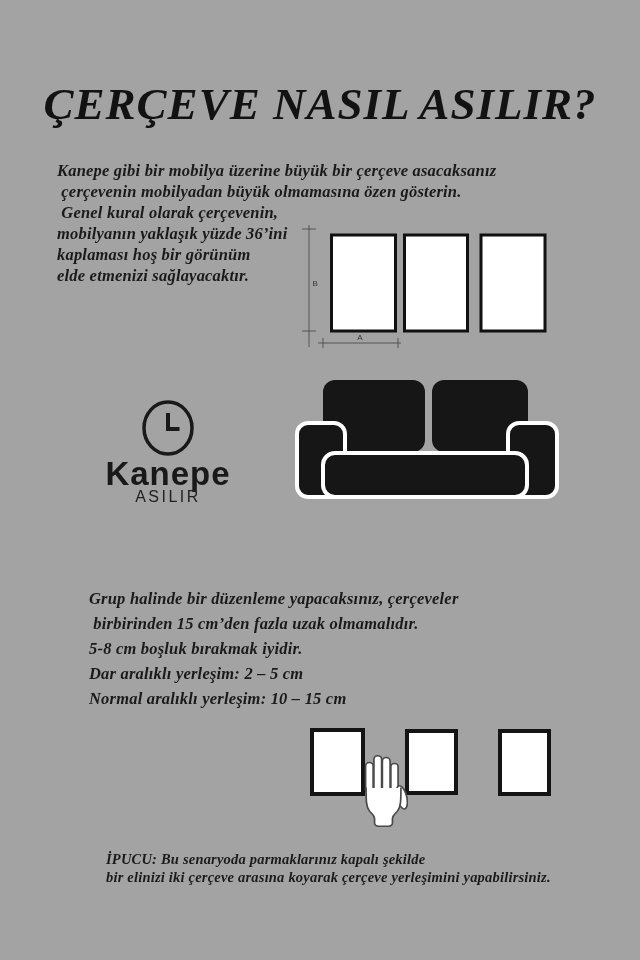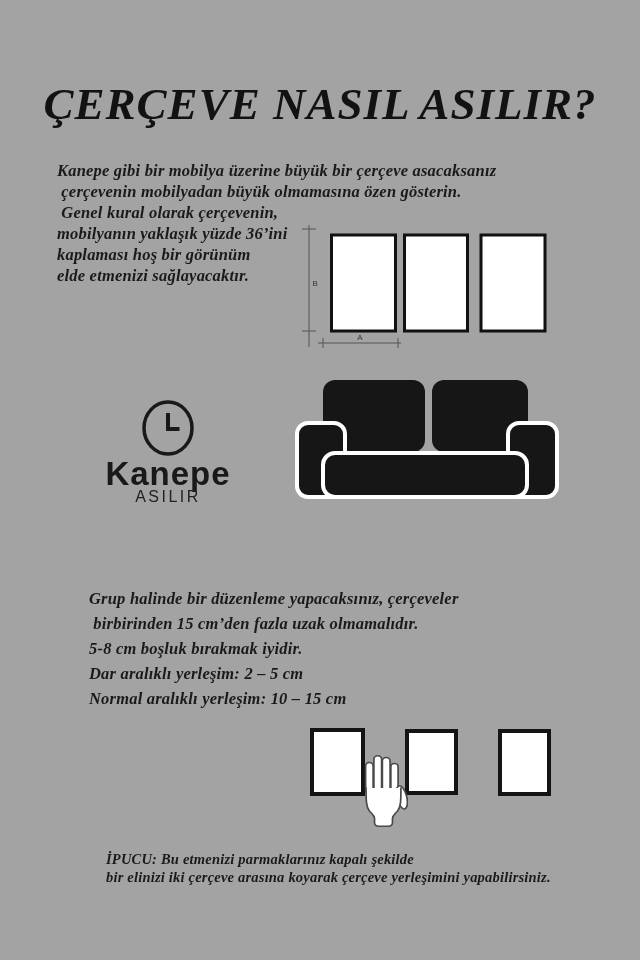--- a/index.html
+++ b/index.html
@@ -111,16 +111,16 @@
     <g fill="#ffffff" stroke="#4a4a4a" stroke-width="1.8" stroke-linecap="round">
       <rect x="7" y="16" width="8" height="36" rx="4"></rect>
       <rect x="15.8" y="8" width="8.2" height="44" rx="4.1"></rect>
       <rect x="24.8" y="10" width="8.2" height="42" rx="4.1"></rect>
       <rect x="33.8" y="17" width="7.7" height="35" rx="3.8"></rect>
       <ellipse cx="45.5" cy="57" rx="5.2" ry="14" transform="rotate(-12 45.5 57)"></ellipse>
       <path d="M7.5,46 C7.5,60 7.5,68 11,73 C13.5,76.5 16.5,78 16.5,82 L16.5,87 C16.5,90 18.5,91 21,91 L31,91 C33.5,91 35.5,90 35.5,87 L35.5,82 C35.5,78 38.5,76.5 41,73 C44.5,68 44.5,60 44.5,46"></path>
     </g>
   </svg>
 
-  <div class="para para-tip">İPUCU: Bu etmenizi parmaklarınız kapalı şekilde
+  <div class="para para-tip">İPUCU: Bu senaryoda parmaklarınız kapalı şekilde
 bir elinizi iki çerçeve arasına koyarak çerçeve yerleşimini yapabilirsiniz.</div>
 
 </div>
 
 </body></html>

